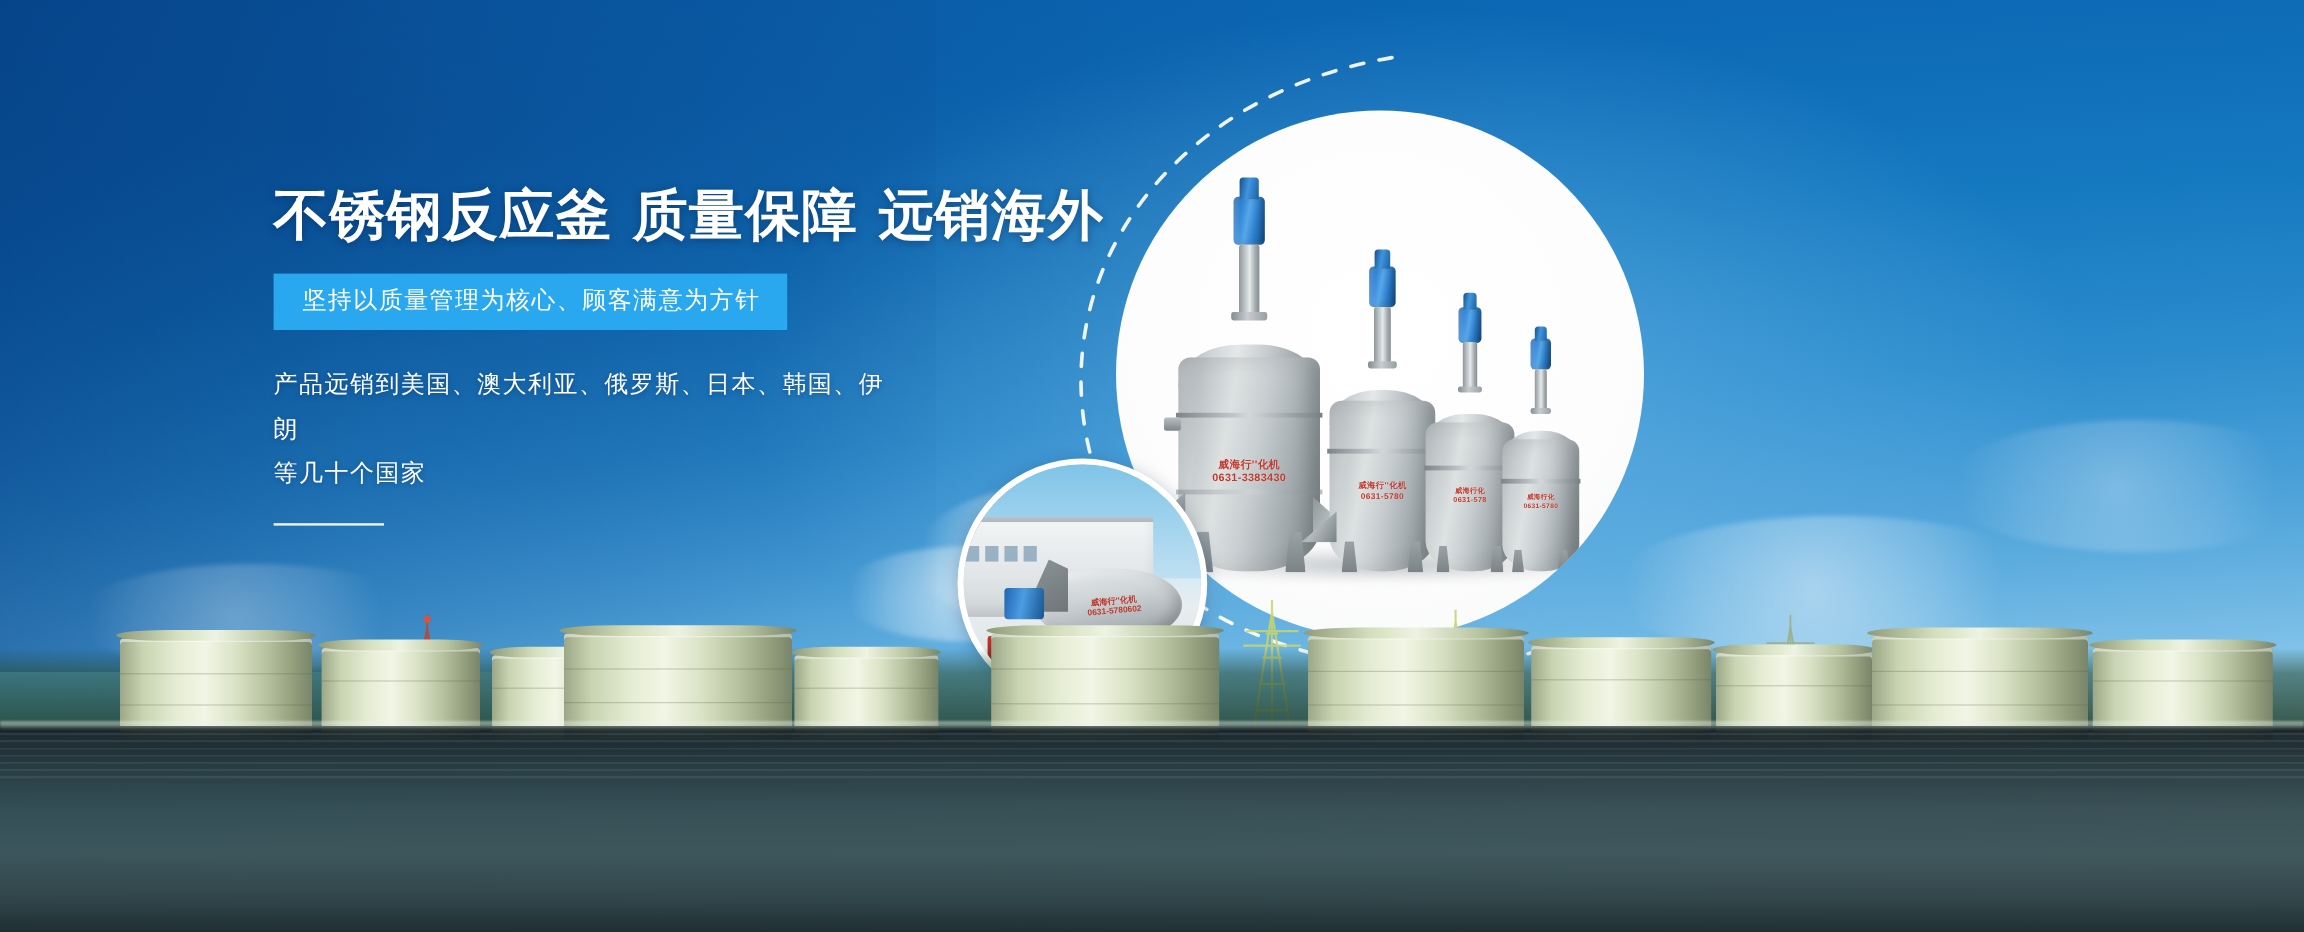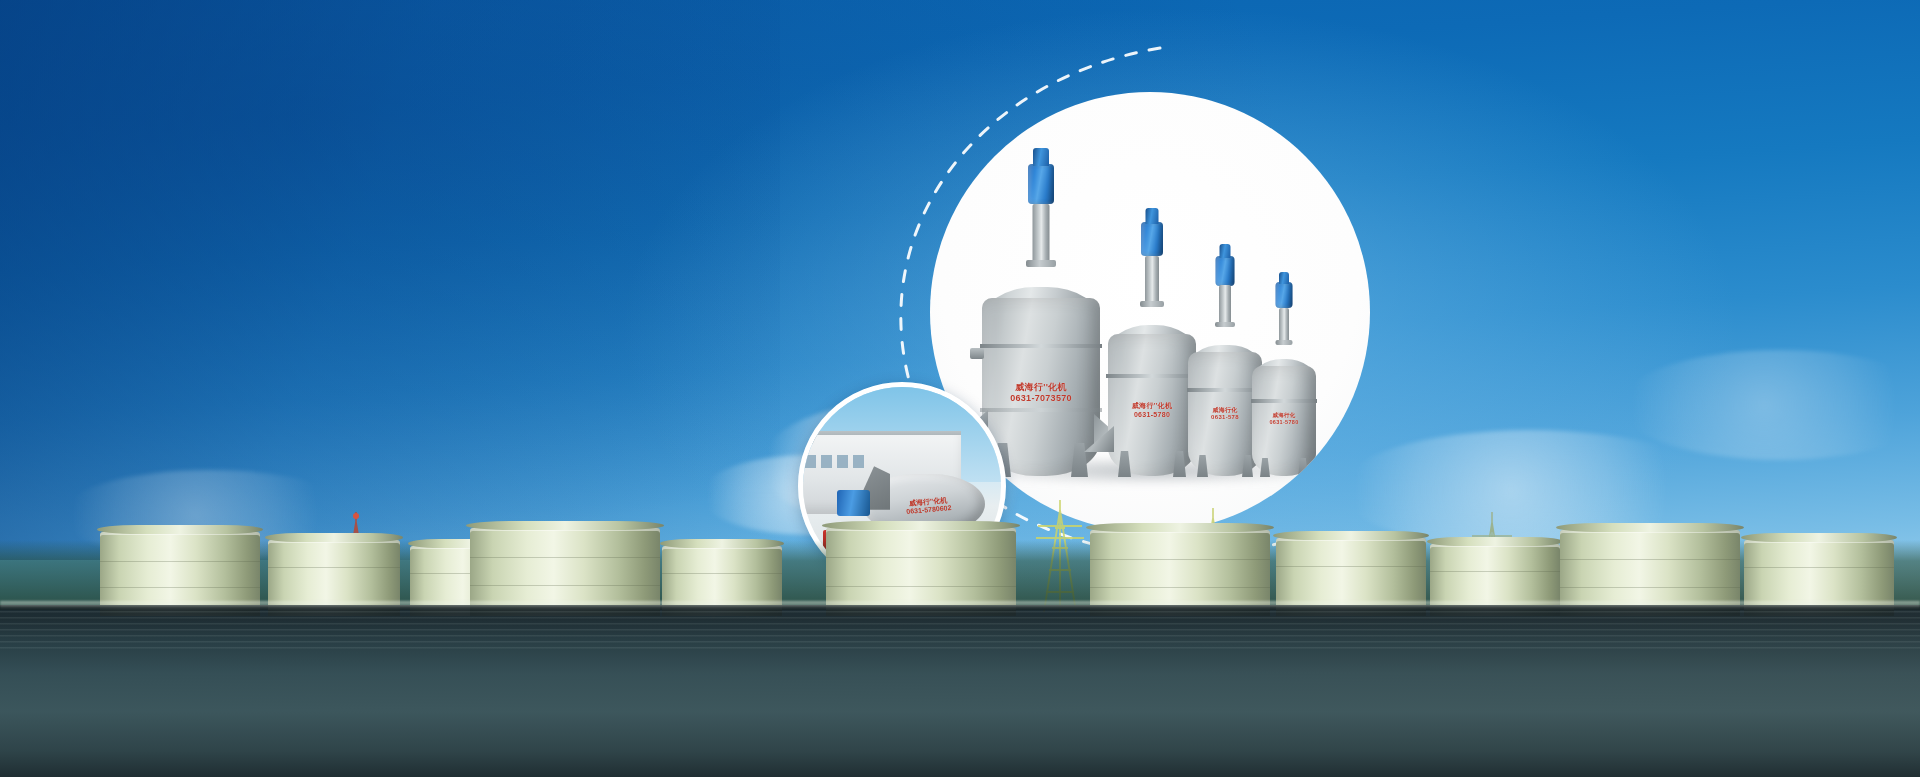--- a/index.html
+++ b/index.html
@@ -259,21 +259,21 @@
         <div class="r-motor" style="top:-134px; width:26px; height:40px;"></div>
         <div class="r-motor-cap" style="top:-150px; width:16px; height:18px;"></div>
         <div class="r-shaft" style="top:-94px; width:17px; height:60px;"></div>
         <div class="r-flange" style="top:-38px; width:30px; height:7px;"></div>
         <div class="r-dome"></div>
         <div class="r-body">
           <div class="r-belt" style="top:26%;"></div>
           <div class="r-belt" style="top:62%; opacity:.5;"></div>
           <div class="r-label" style="top:47%; font-size:9px;">
             <span>威海行''化机</span><br>
-            <span>0631-7073570</span>
+            <span>0631-3383430</span>
           </div>
         </div>
         <div class="r-nozzle" style="left:-12px; top:28%; width:14px; height:11px;"></div>
         <div class="r-fin" style="left:-34px; bottom:30px; width:40px; height:36px; clip-path:polygon(100% 0,100% 100%,0 100%);"></div>
         <div class="r-fin" style="right:-30px; bottom:30px; width:36px; height:32px; clip-path:polygon(0 0,100% 100%,0 100%);"></div>
         <div class="r-leg" style="left:12px; width:17px; height:34px;"></div>
         <div class="r-leg" style="right:12px; width:17px; height:34px;"></div>
       </div>
 
       <div class="reactor" style="left:178px; width:88px; height:142px;">
@@ -435,14 +435,23 @@
     <div class="tank" style="left:1744px; width:150px; height:76px;">
         <div class="ring" style="top:36%"></div>
       </div>
   </div>
 
   <div class="water">
     <div class="water-edge"></div>
     <div class="water-shimmer"></div>
   </div>
 
+  <div class="copy">
+    <div class="headline">不锈钢反应釜 质量保障 远销海外</div>
+    <div class="subbar">坚持以质量管理为核心、顾客满意为方针</div>
+    <div class="body-copy">
+      <span>产品远销到美国、澳大利亚、俄罗斯、日本、韩国、伊朗</span><br>
+      <span>等几十个国家</span>
+    </div>
+    <div class="rule"></div>
+  </div>
 
 </div>
 
 </body></html>

